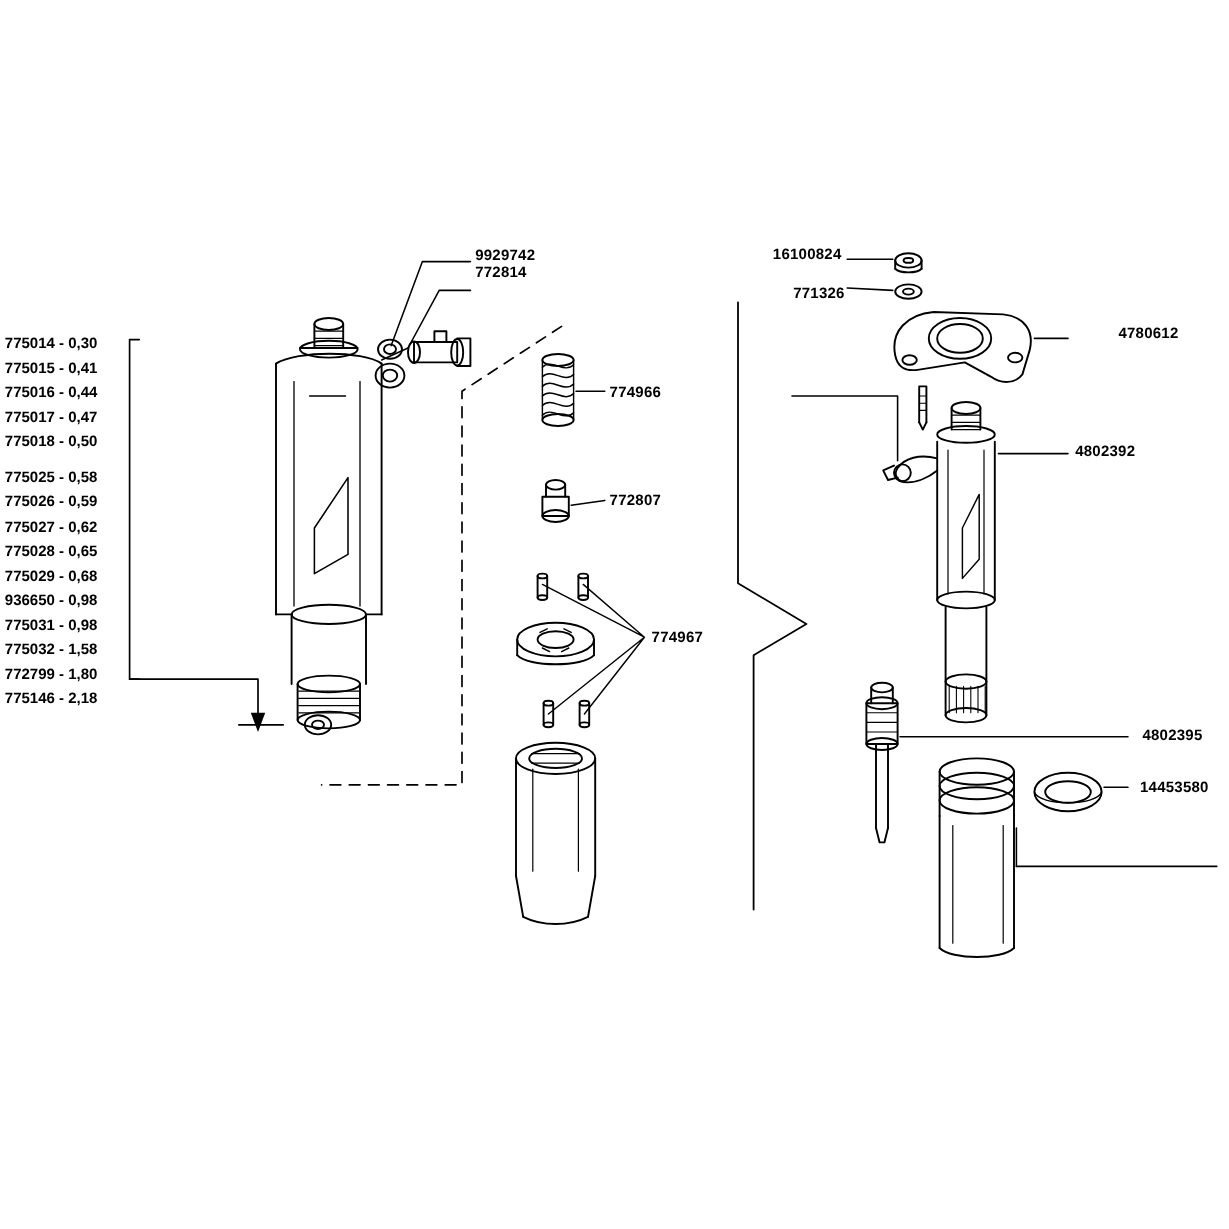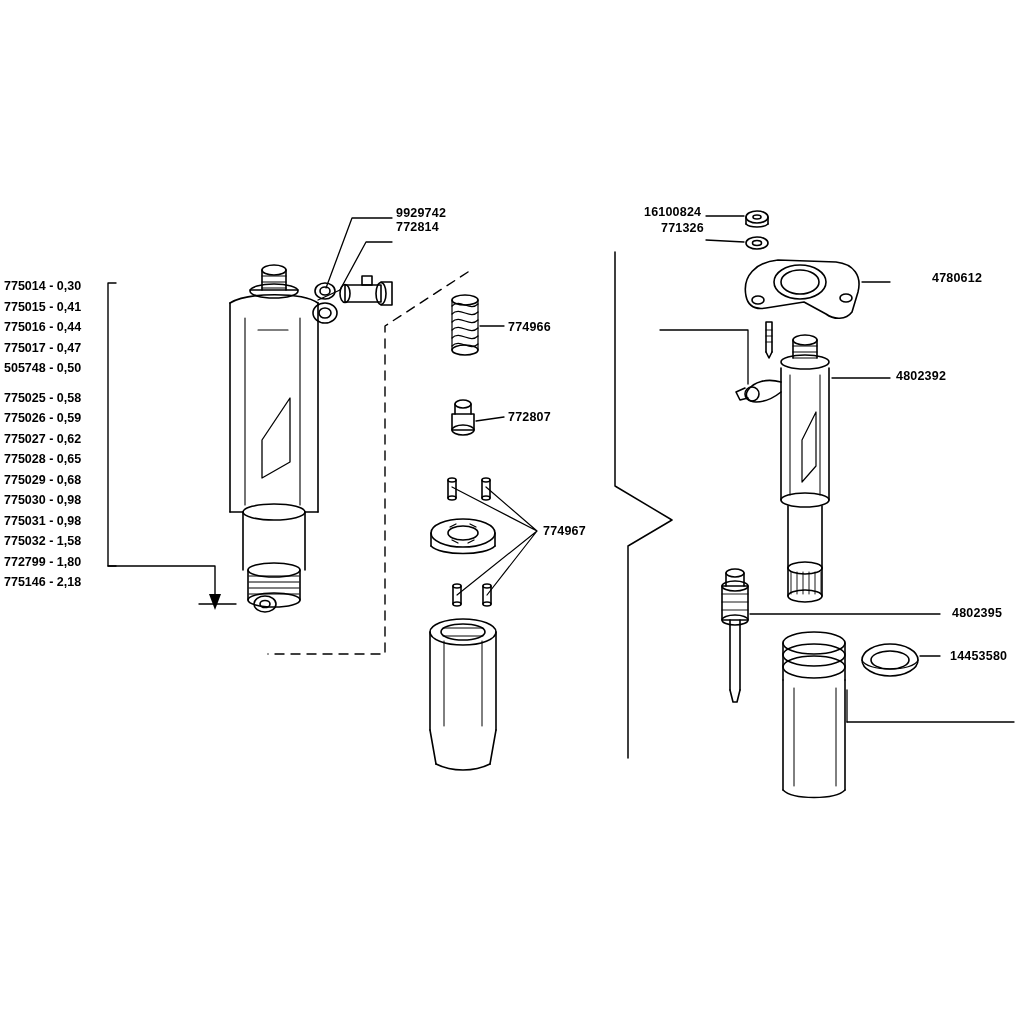--- a/index.html
+++ b/index.html
@@ -196,41 +196,41 @@
 
     </g>
   </svg>
 
   <div class="shim-col">
 
     <span class="shim"><span>775014</span> <span>-</span> <span>0,30</span></span>
     <span class="shim"><span>775015</span> <span>-</span> <span>0,41</span></span>
     <span class="shim"><span>775016</span> <span>-</span> <span>0,44</span></span>
     <span class="shim"><span>775017</span> <span>-</span> <span>0,47</span></span>
-    <span class="shim"><span>505748</span> <span>-</span> <span>0,50</span></span>
+    <span class="shim"><span>775018</span> <span>-</span> <span>0,50</span></span>
 
     <span class="gap" style="display:block"></span>
 
     <span class="shim"><span>775025</span> <span>-</span> <span>0,58</span></span>
     <span class="shim"><span>775026</span> <span>-</span> <span>0,59</span></span>
     <span class="shim"><span>775027</span> <span>-</span> <span>0,62</span></span>
     <span class="shim"><span>775028</span> <span>-</span> <span>0,65</span></span>
     <span class="shim"><span>775029</span> <span>-</span> <span>0,68</span></span>
-    <span class="shim"><span>775030</span> <span>-</span> <span>0,98</span></span>
+    <span class="shim"><span>936650</span> <span>-</span> <span>0,98</span></span>
     <span class="shim"><span>775031</span> <span>-</span> <span>0,98</span></span>
     <span class="shim"><span>775032</span> <span>-</span> <span>1,58</span></span>
     <span class="shim"><span>772799</span> <span>-</span> <span>1,80</span></span>
     <span class="shim"><span>775146</span> <span>-</span> <span>2,18</span></span>
   </div>
 
   <span class="lbl" style="left:396px;top:206px">9929742</span>
   <span class="lbl" style="left:396px;top:220px">772814</span>
   <span class="lbl" style="left:508px;top:320px">774966</span>
   <span class="lbl" style="left:508px;top:410px">772807</span>
   <span class="lbl" style="left:543px;top:524px">774967</span>
   <span class="lbl" style="left:644px;top:205px">16100824</span>
-  <span class="lbl" style="left:661px;top:221px">771326</span>
+  <span class="lbl" style="left:661px;top:237px">771326</span>
   <span class="lbl" style="left:932px;top:271px">4780612</span>
   <span class="lbl" style="left:896px;top:369px">4802392</span>
   <span class="lbl" style="left:952px;top:606px">4802395</span>
   <span class="lbl" style="left:950px;top:649px">14453580</span>
 
 </div>
 
 </body></html>

